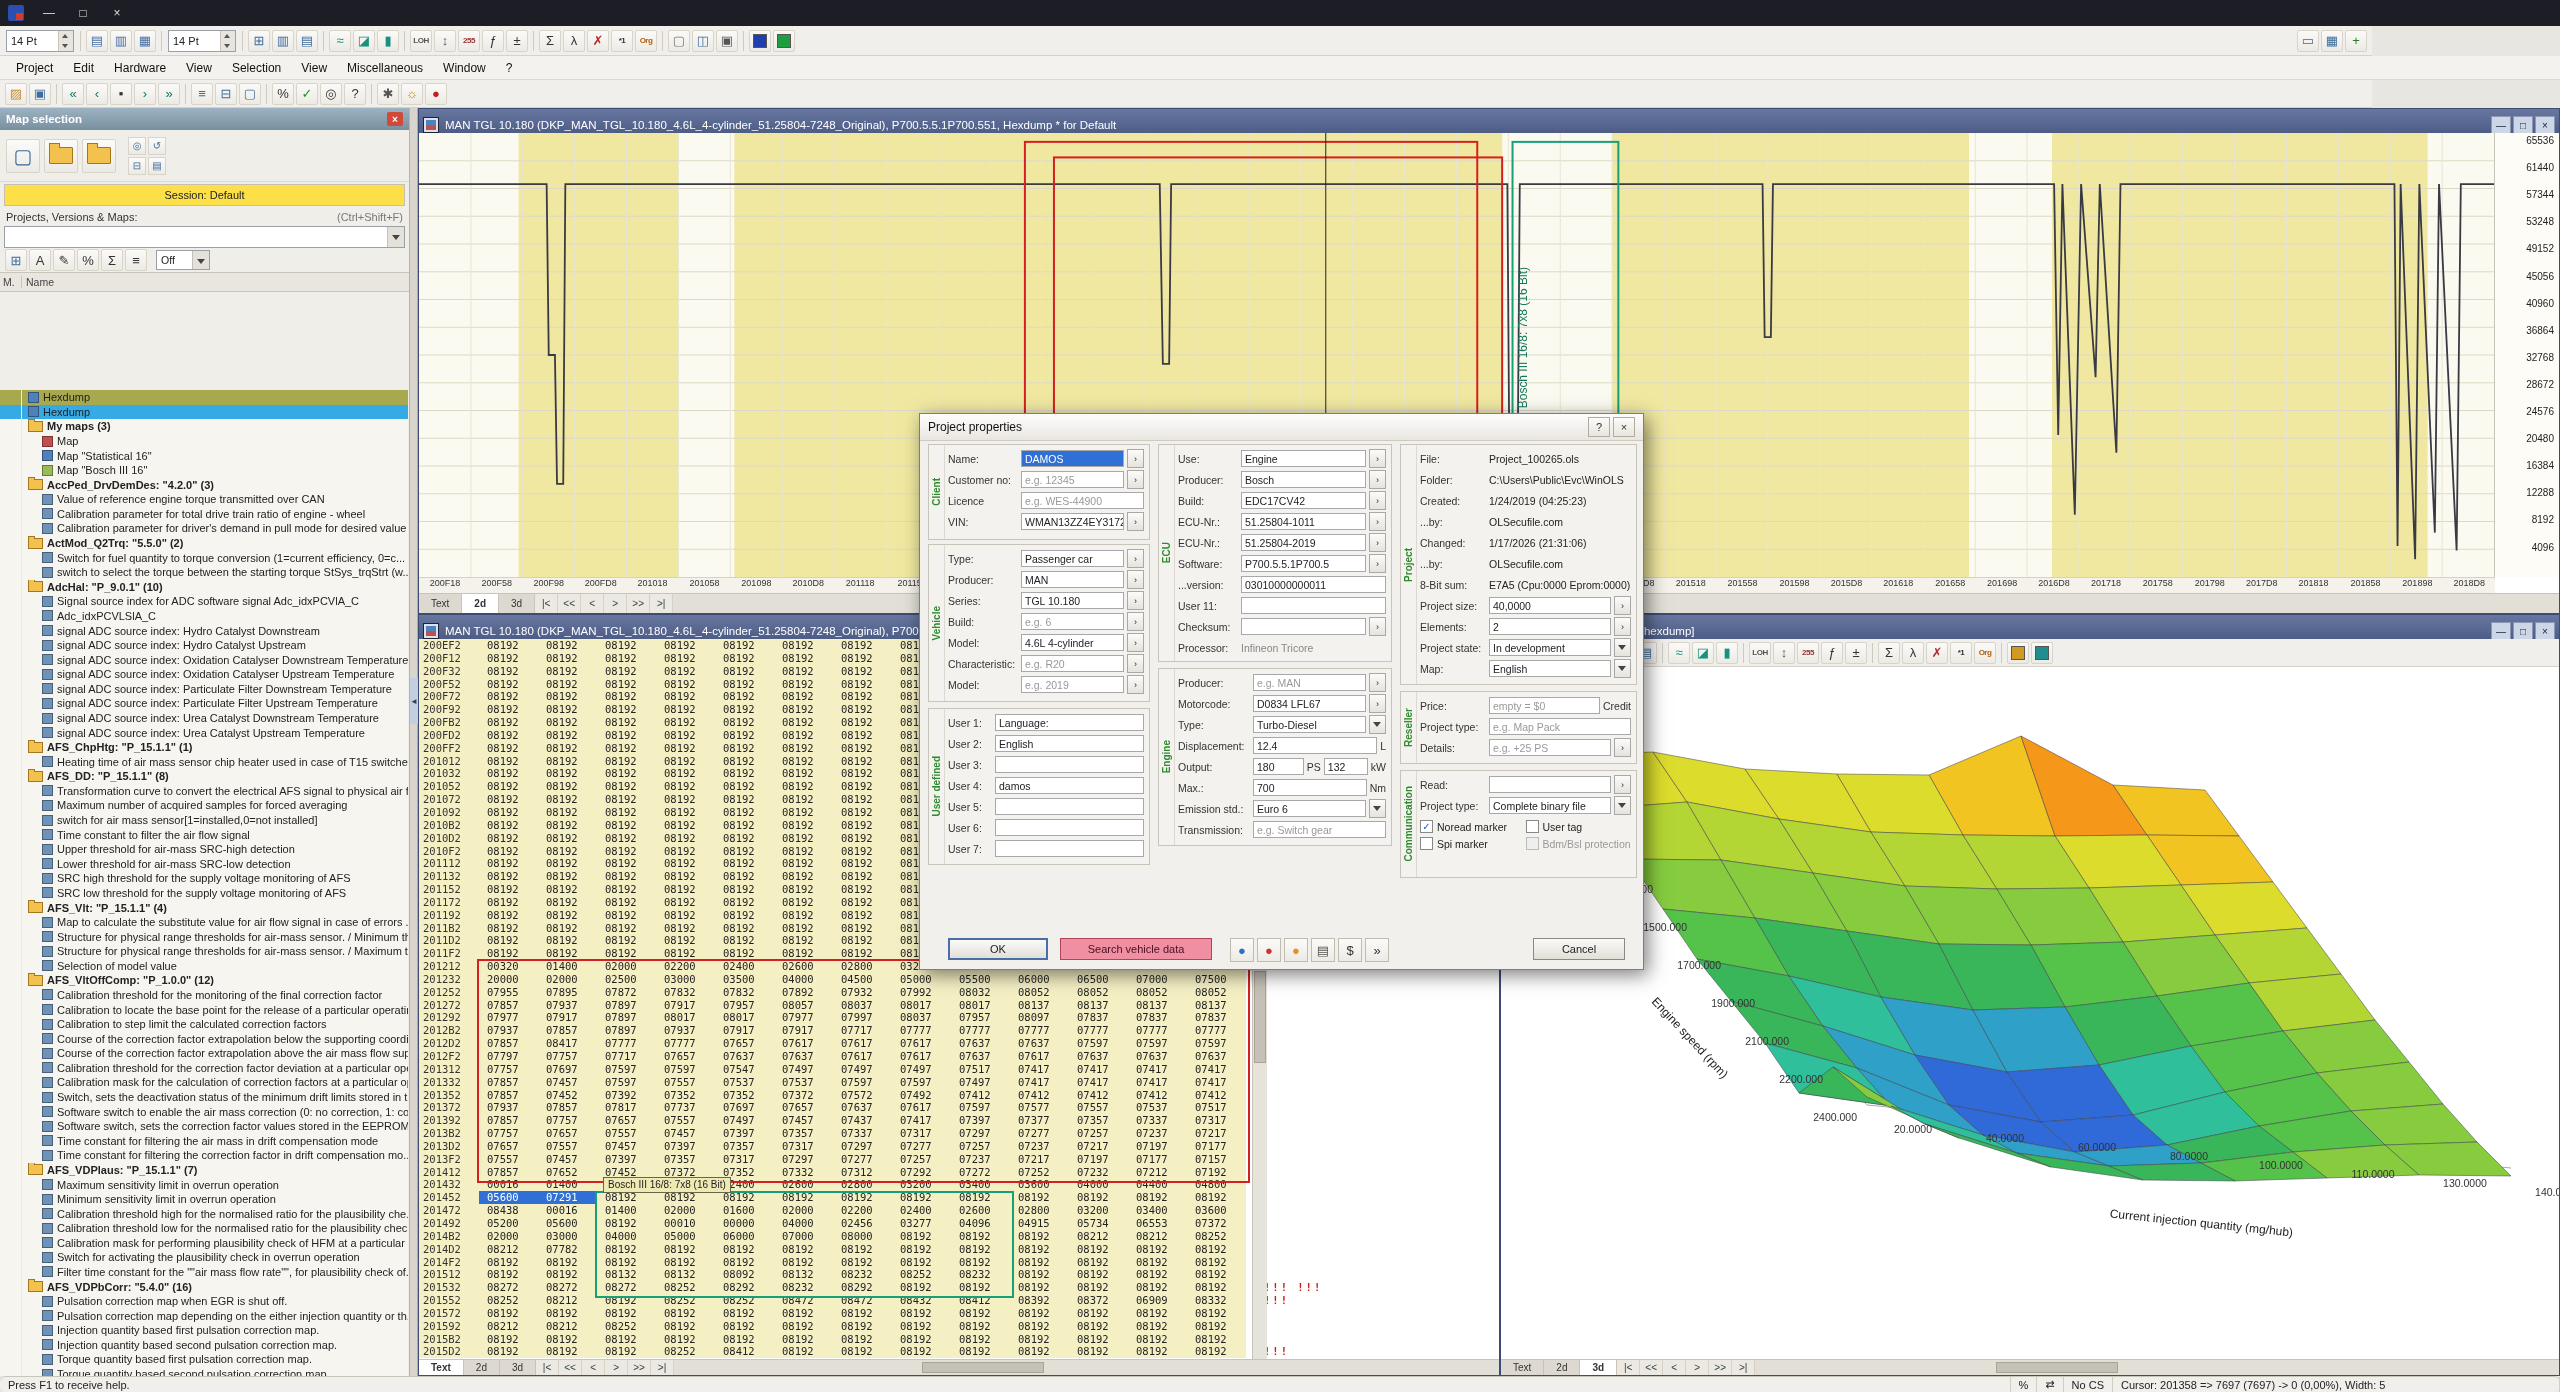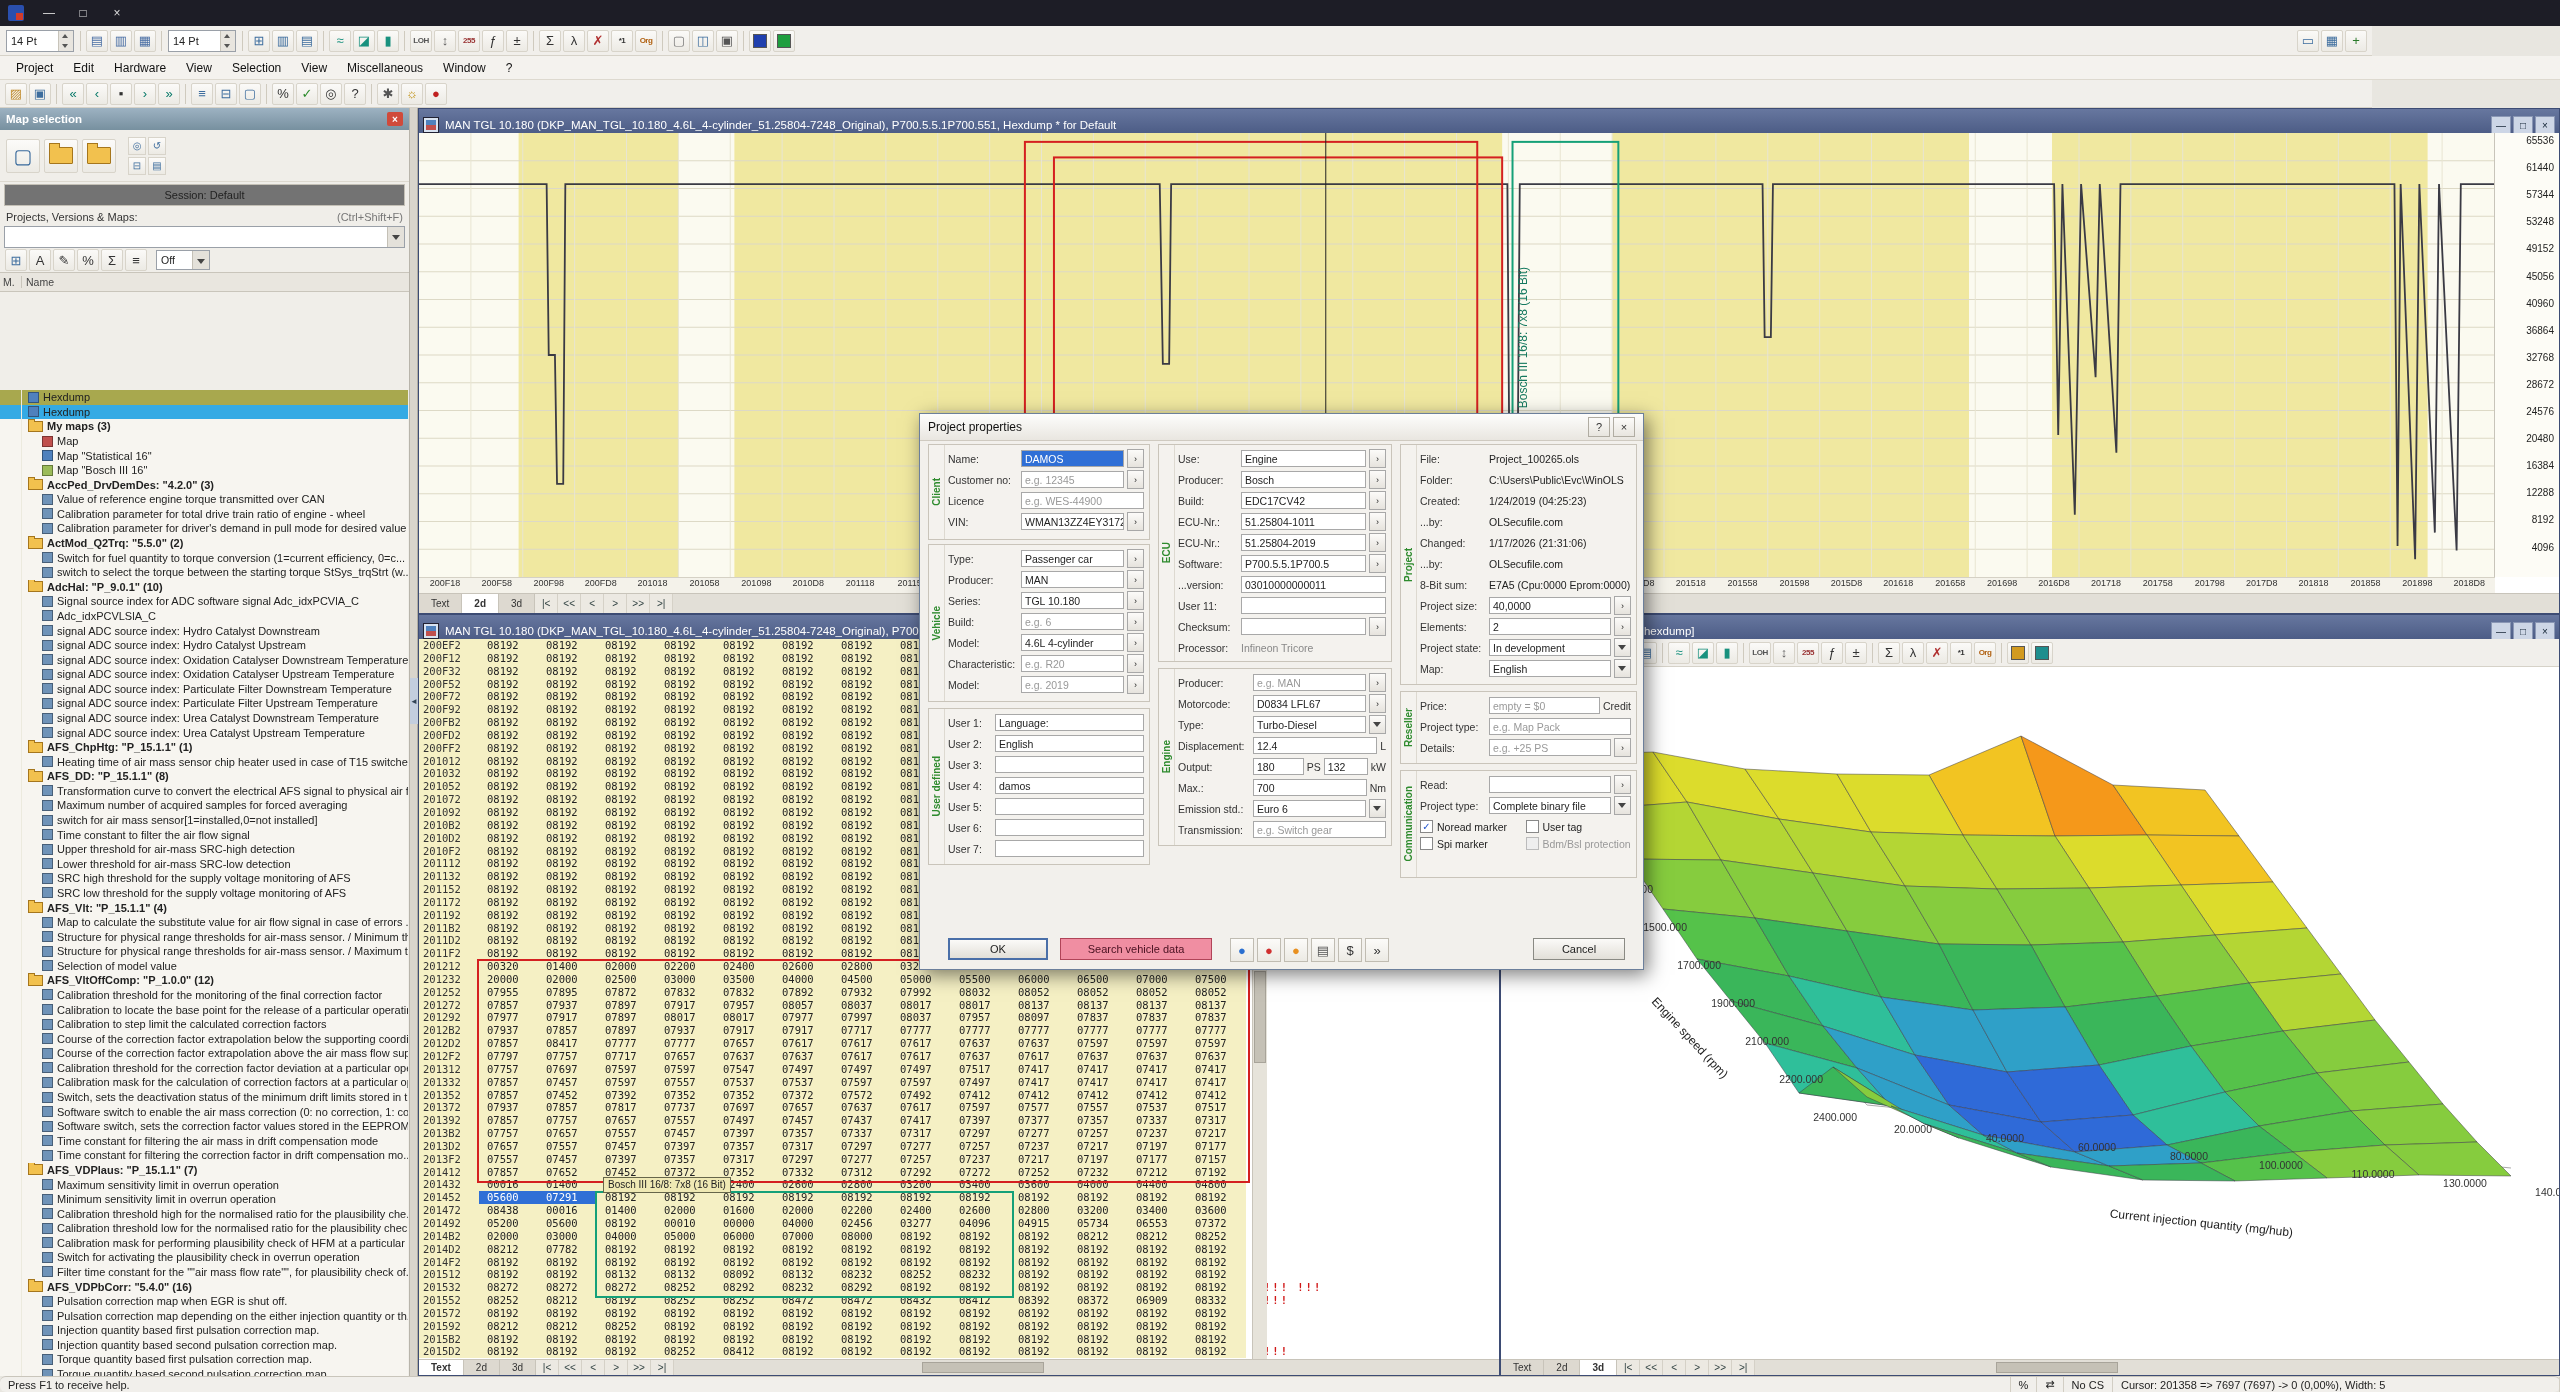--- a/index.html
+++ b/index.html
@@ -47,21 +47,21 @@
     display:flex;align-items:center;padding:0 6px;justify-content:space-between;}
   .panel-close{width:16px;height:14px;background:#d04a3a;color:#fff;font-size:10px;display:flex;align-items:center;justify-content:center;border-radius:2px;}
   .panel-toolbar{height:52px;display:flex;align-items:center;gap:4px;padding:2px 6px;border-bottom:1px solid #ddd9cf;box-sizing:border-box;}
   .icon-lg{width:34px;height:34px;font-size:20px;display:flex;align-items:center;justify-content:center;
     background:linear-gradient(#fcfbf9,#eceae4);border:1px solid #d8d4ca;border-radius:2px;box-sizing:border-box;}
   .mini-grid{display:grid;grid-template-columns:18px 18px;grid-gap:2px;margin-left:8px;}
   .icon-sm{width:18px;height:18px;font-size:10px;display:flex;align-items:center;justify-content:center;
     background:linear-gradient(#fcfbf9,#eceae4);border:1px solid #d8d4ca;box-sizing:border-box;}
   .cssfolder{width:22px;height:15px;background:#f2c14e;border:1px solid #a5761d;position:relative;border-radius:1px;}
   .cssfolder::before{content:"";position:absolute;top:-5px;left:-1px;width:9px;height:4px;background:#f2c14e;border:1px solid #a5761d;border-bottom:none;}
-  .session-bar{height:20px;margin:2px 4px;background:#737373;border:1px solid #c4c0b6;font-size:11px;
+  .session-bar{height:20px;margin:2px 4px;background:#fde047;border:1px solid #c4c0b6;font-size:11px;
     display:flex;align-items:center;justify-content:center;}
   .proj-label{height:18px;display:flex;justify-content:space-between;align-items:center;padding:0 6px;font-size:11px;color:#333;}
   .hotkey{color:#777;}
   .proj-dd{height:20px;margin:0 4px;background:#fff;border:1px solid #9aa0a8;display:flex;align-items:center;justify-content:flex-end;}
   .dd-arrow{width:16px;height:100%;background:#e4e1da;border-left:1px solid #c4c0b6;position:relative;}
   .dd-arrow::after{content:"";position:absolute;left:4px;top:8px;border-left:4px solid transparent;border-right:4px solid transparent;border-top:5px solid #444;}
   .mini-bar{height:22px;display:flex;align-items:center;padding:1px 4px;gap:2px;}
   .off-dd{height:18px;width:52px;background:#fff;border:1px solid #9aa0a8;display:flex;align-items:center;font-size:10.5px;margin-left:6px;}
   .off-dd span{flex:1;padding-left:4px;}
   .tree-header{height:18px;border-top:1px solid #c9c5bb;border-bottom:1px solid #c9c5bb;background:#e9e6df;

